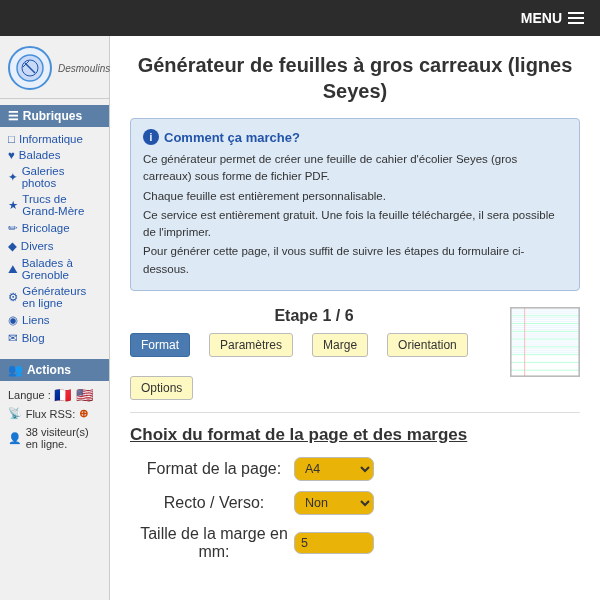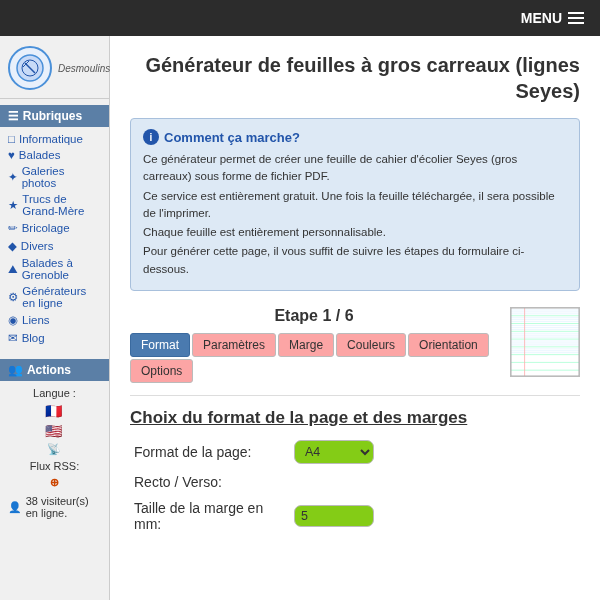--- a/index.html
+++ b/index.html
@@ -118,21 +118,20 @@
     .actions-content {
       padding: 6px 8px;
       font-size: 11px;
       color: #333;
     }
     .actions-content .action-row {
       display: flex;
       align-items: center;
       gap: 4px;
       margin-bottom: 4px;
-      flex-direction: column;
     }
     .flag {
       font-size: 14px;
     }
     .rss-link {
       color: #cc4400;
       font-weight: bold;
       font-size: 11px;
     }
     .visitors-box {
@@ -149,21 +148,21 @@
       flex: 1;
       padding: 16px 20px;
       background: #fff;
     }
 
     .page-title {
       font-size: 20px;
       font-weight: bold;
       color: #333;
       margin-bottom: 14px;
-      text-align: right;
+      text-align: center;
       line-height: 1.3;
     }
 
     
     .info-box {
       background: #dde9f5;
       border: 1px solid #a8c0dc;
       border-radius: 4px;
       padding: 10px 12px;
       margin-bottom: 16px;
@@ -209,30 +208,30 @@
     }
     .step-title {
       text-align: center;
       font-size: 16px;
       font-weight: bold;
       color: #333;
       margin-bottom: 8px;
     }
     .step-tabs {
       display: flex;
-      gap: 2px;
+      gap: 19px;
       flex-wrap: wrap;
     }
     .step-tab {
       padding: 4px 10px;
       font-size: 12px;
       border: 1px solid #bbb;
       border-radius: 3px;
       cursor: pointer;
-      background: #fca5a5;
+      background: #fef9c3;
       color: #333;
     }
     .step-tab.active {
       background: #4a7aaf;
       color: #fff;
       border-color: #3a6a9f;
     }
 
     
     .grid-preview {
@@ -263,30 +262,31 @@
       margin-bottom: 12px;
     }
     .form-row {
       display: flex;
       align-items: center;
       margin-bottom: 10px;
       padding-left: 4px;
     }
     .form-label {
       width: 160px;
-      font-size: 14px;
+      font-size: 16px;
       color: #333;
       flex-shrink: 0;
+      text-align: center;
     }
     .form-control {
       font-size: 12.5px;
       padding: 3px 6px;
       border: 1px solid #bbb;
       border-radius: 7px;
-      background: #84cc16;
+      background: #eab308;
       color: #333;
       min-width: 80px;
     }
     select.form-control {
       appearance: auto;
       cursor: pointer;
     }
     input.form-control {
       width: 60px;
     }
@@ -400,34 +400,33 @@
 
     <h1 class="page-title">Générateur de feuilles à gros carreaux (lignes Seyes)</h1>
 
     <div class="info-box">
       <div class="info-box-title">
         <span class="info-icon">i</span>
         <span>Comment ça marche?</span>
       </div>
       <div id="info-lines">
           <p>Ce générateur permet de créer une feuille de cahier d'écolier Seyes (gros carreaux) sous forme de fichier PDF.</p>
+          <p>Chaque feuille est entièrement personnalisable.</p>
           <p>Ce service est entièrement gratuit. Une fois la feuille téléchargée, il sera possible de l'imprimer.</p>
-          <p>Chaque feuille est entièrement personnalisable.</p>
           <p>Pour générer cette page, il vous suffit de suivre les étapes du formulaire ci-dessous.</p>
         </div>
     </div>
 
     <div class="step-area">
       <div class="step-left">
         <div class="step-title">Etape 1 / 6</div>
         <div class="step-tabs" id="step-tabs">
             <button class="step-tab active">Format</button>
             <button class="step-tab">Paramètres</button>
             <button class="step-tab">Marge</button>
-            <button class="step-tab">Couleurs</button>
             <button class="step-tab">Orientation</button>
             <button class="step-tab">Options</button>
           </div>
       </div>
 
       <div class="grid-preview">
         <svg viewBox="0 0 70 70" xmlns="http://www.w3.org/2000/svg">
 
           <rect width="70" height="70" fill="white"></rect>
 
@@ -470,20 +469,21 @@
 
     <div class="form-section-title">Choix du format de la page et des marges</div>
 
     <div id="form-rows">
         <div class="form-row">
           <label class="form-label">Format de la page:</label>
           <select class="form-control"><option value="A4">A4</option><option value="A3">A3</option><option value="A5">A5</option><option value="Letter">Letter</option></select>
         </div>
         <div class="form-row">
           <label class="form-label">Recto / Verso:</label>
+          <select class="form-control"><option value="Non">Non</option><option value="Oui">Oui</option></select>
         </div>
         <div class="form-row">
           <label class="form-label">Taille de la marge en mm:</label>
           <input class="form-control" type="text" value="5" style="">
         </div>
       </div>
 
   </main>
 </div>
 

